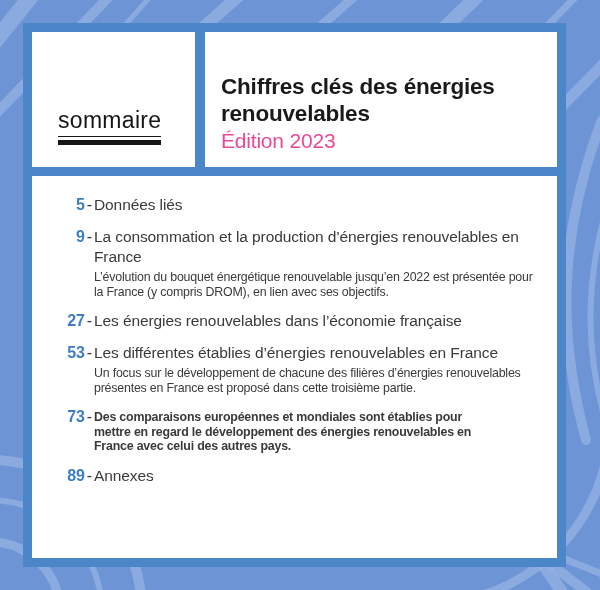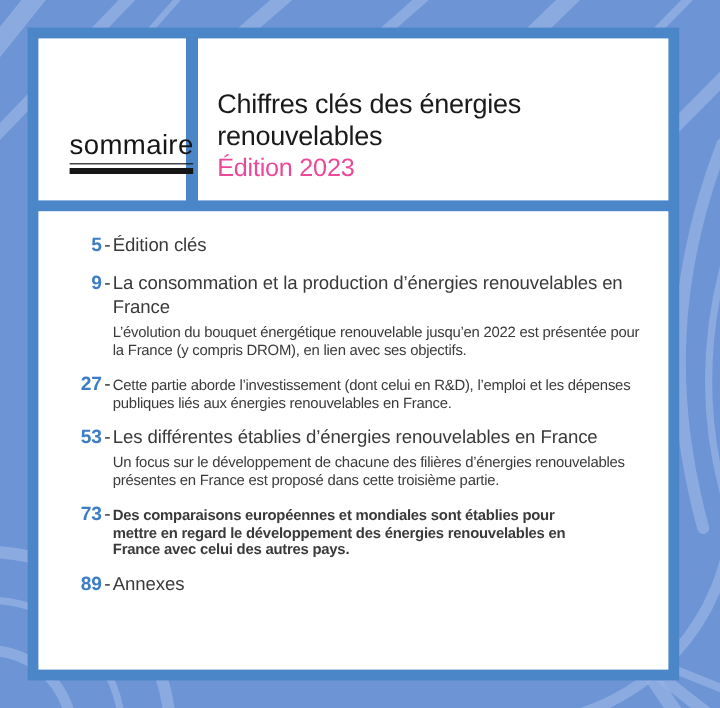--- a/index.html
+++ b/index.html
@@ -19,40 +19,40 @@
   .frame {
     position: absolute; left: 23px; top: 23px;
     width: 543px; height: 544px;
     background: #4a86c8;
     box-sizing: border-box;
     padding: 9px;
     display: flex; flex-direction: column; gap: 9px;
   }
   .header-row { display: flex; gap: 10px; height: 135px; flex: 0 0 auto; }
   .sommaire-box {
-    width: 123px; background: #ffffff;
+    width: 163px; background: #ffffff;
     position: relative; flex: 0 0 auto;
   }
   .sommaire-inner { position: absolute; left: 26px; bottom: 22px; }
   .sommaire-word {
     display: inline-block;
     font-size: 23px; color: #161616;
     border-bottom: 1.5px solid #161616;
     padding-bottom: 2px;
     letter-spacing: 0.3px;
   }
   .sommaire-bar { height: 5px; background: #161616; margin-top: 3px; }
   .title-box {
     flex: 1 1 auto; background: #ffffff;
     box-sizing: border-box;
     padding: 41px 10px 0 16px;
   }
   .doc-title {
     margin: 0;
-    font-size: 22.5px; font-weight: normal; color: #1a1a1a;
+    font-size: 22.5px; font-weight: bold; color: #1a1a1a;
     line-height: 27px; max-width: 345px;
     letter-spacing: -0.2px;
   }
   .doc-edition {
     font-size: 21px; font-weight: normal; color: #ec4899;
     line-height: 27px; letter-spacing: -0.2px;
   }
   
   .content-box {
     flex: 1 1 auto; background: #ffffff;
@@ -129,34 +129,34 @@
       <h1 class="doc-title">Chiffres clés des énergies renouvelables</h1>
       <div class="doc-edition">Édition 2023</div>
     </div>
   </div>
 
   <div class="content-box">
 
     <div class="entry">
       <span class="entry-num">5</span>
       <span class="entry-dash">-</span>
-      <span class="entry-title">Édition clés</span>
+      <span class="entry-title">Données liés</span>
     </div>
 
     <div class="entry">
       <span class="entry-num">9</span>
       <span class="entry-dash">-</span>
       <span class="entry-title">La consommation et la production d’énergies renouvelables en France</span>
       <p class="entry-desc">L’évolution du bouquet énergétique renouvelable jusqu’en 2022 est présentée pour la France (y compris DROM), en lien avec ses objectifs.</p>
     </div>
 
     <div class="entry">
       <span class="entry-num">27</span>
       <span class="entry-dash">-</span>
-      <p class="entry-desc">Cette partie aborde l’investissement (dont celui en R&amp;D), l’emploi et les dépenses publiques liés aux énergies renouvelables en France.</p>
+      <span class="entry-title">Les énergies renouvelables dans l’économie française</span>
     </div>
 
     <div class="entry">
       <span class="entry-num">53</span>
       <span class="entry-dash">-</span>
       <span class="entry-title nowrap">Les différentes établies d’énergies renouvelables en France</span>
       <p class="entry-desc">Un focus sur le développement de chacune des filières d’énergies renouvelables présentes en France est proposé dans cette troisième partie.</p>
     </div>
 
     <div class="entry">

